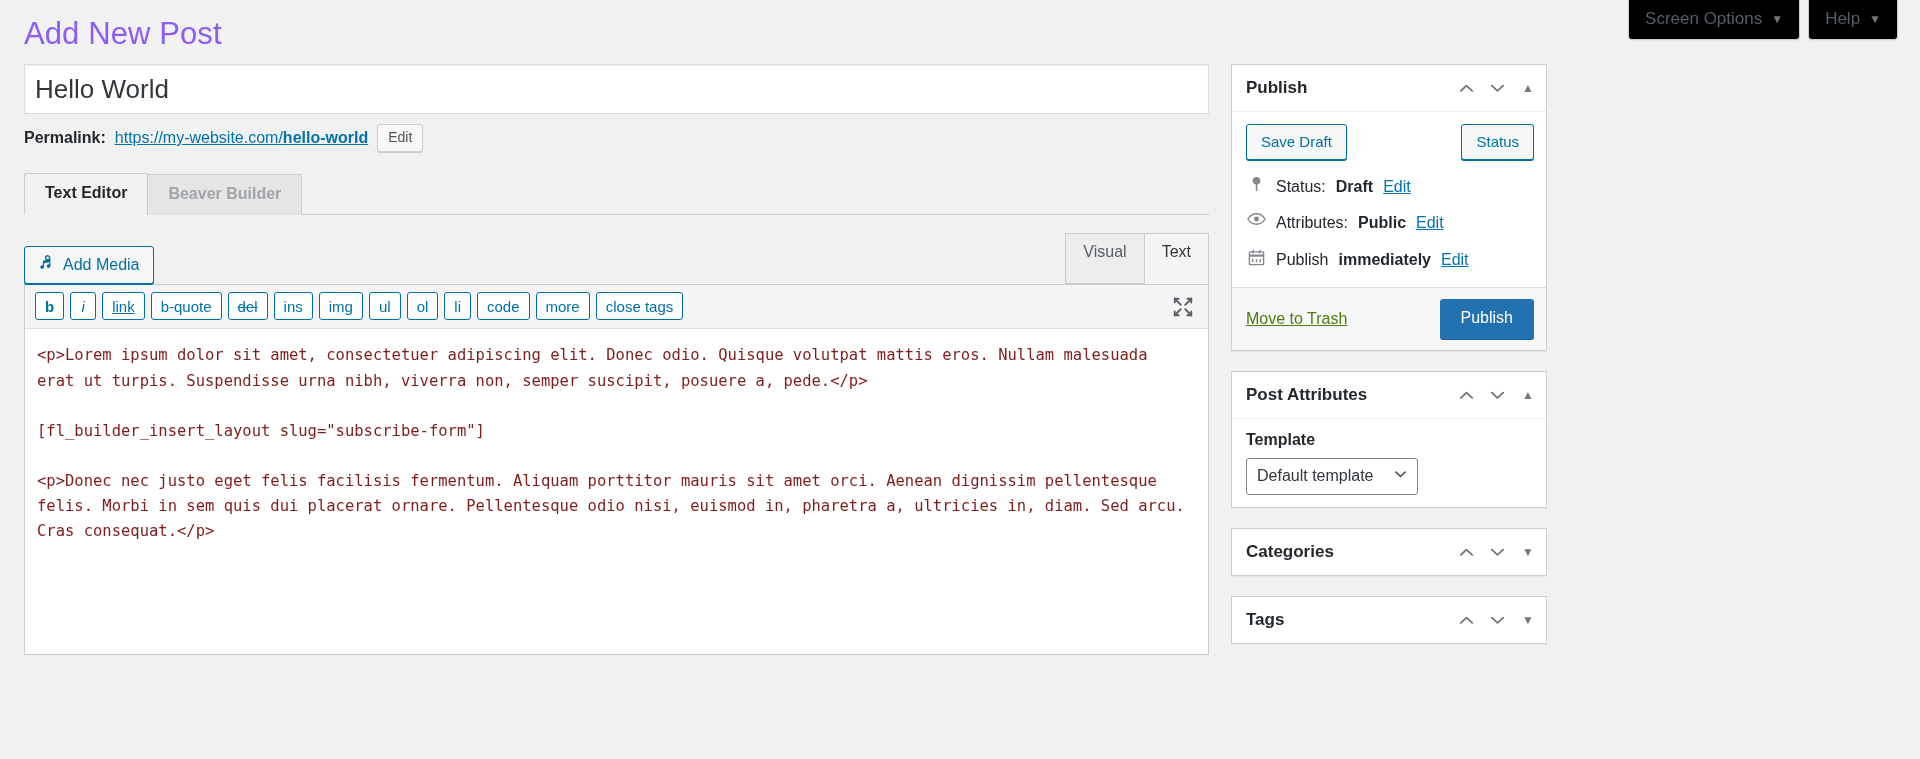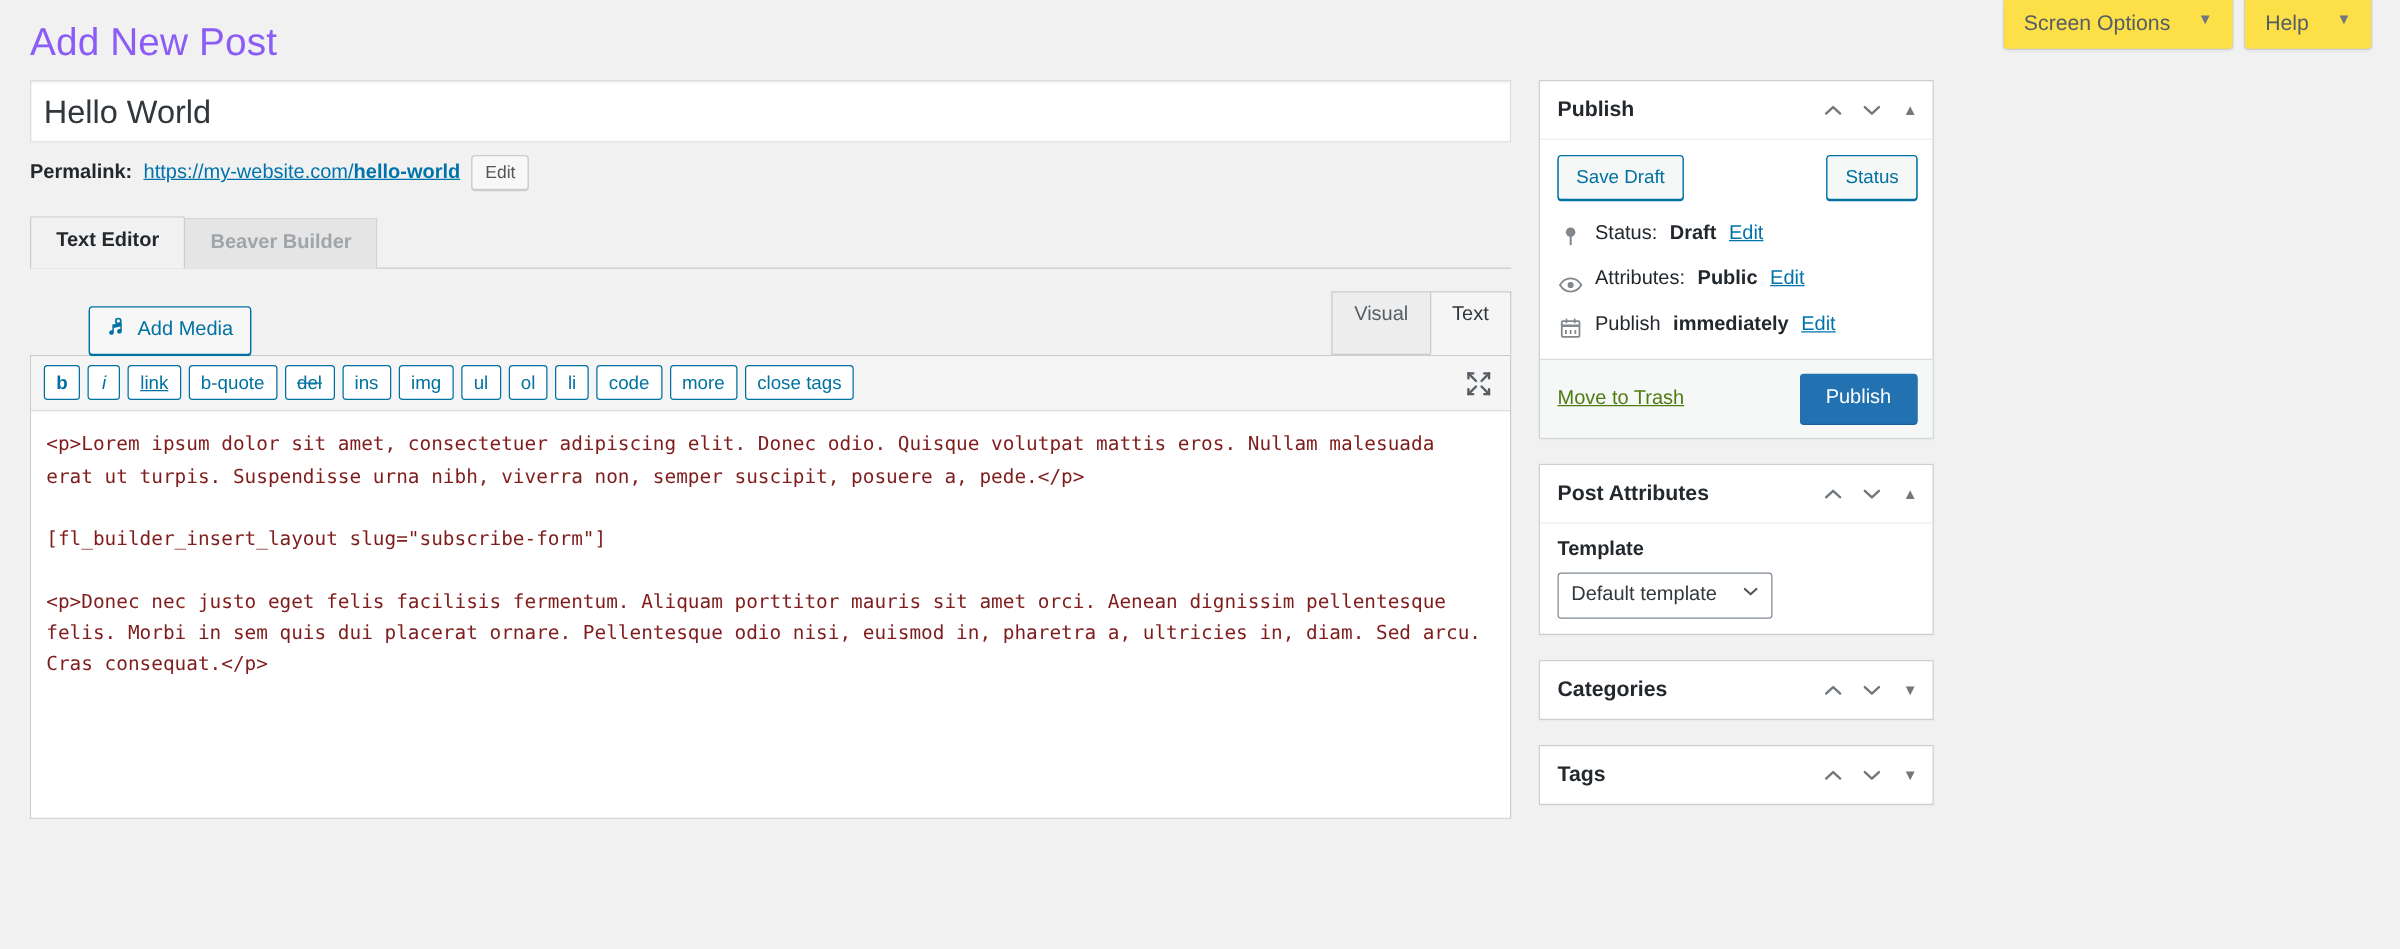--- a/index.html
+++ b/index.html
@@ -12,29 +12,29 @@
     -webkit-font-smoothing: antialiased;
   }
   .screen { position: relative; width: 1920px; height: 759px; background: #f1f1f1; }
 
   
   .screen-meta {
     position: absolute; top: 0; right: 22px;
     display: flex; gap: 8px; align-items: flex-start;
   }
   .meta-btn {
-    background: #fde047;
+    background: #000000;
     border: 1px solid #ccd0d4;
     border-top: none;
     border-radius: 0 0 4px 4px;
     color: #555d66;
     font-size: 17px;
     padding: 9px 16px 10px 16px;
     line-height: 1.2;
-    display: flex; align-items: flex-start; gap: 22px;
+    display: flex; align-items: center; gap: 9px;
     box-shadow: 0 1px 1px rgba(0,0,0,0.04);
     cursor: pointer;
     white-space: nowrap;
   }
   .caret-down { font-size: 12px; color: #72777c; line-height: 1; }
 
   
   .page-title {
     position: absolute; top: 14px; left: 24px;
     font-size: 31px; font-weight: 400; color: #8b5cf6;
@@ -129,21 +129,20 @@
     border: 1px solid #0071a1;
     border-radius: 3px;
     color: #0071a1;
     font-size: 16px;
     padding: 6px 13px 7px 12px;
     display: flex; align-items: center; gap: 9px;
     cursor: pointer;
     line-height: 1.4;
     box-shadow: 0 1px 0 #0071a1;
     font-weight: 400;
-    margin-left: 47px;
   }
   .mode-tabs { display: flex; align-items: flex-end; }
   .mode-tab {
     font-size: 16px;
     padding: 7px 17px 20px 17px;
     border: 1px solid #ccc;
     background: #ededed;
     color: #555d66;
     cursor: pointer;
     line-height: 1.4;
@@ -254,21 +253,21 @@
     border: 1px solid #0071a1;
     border-radius: 3px;
     color: #0071a1;
     font-size: 15px;
     padding: 6px 14px 7px 14px;
     cursor: pointer;
     line-height: 1.4;
     box-shadow: 0 1px 0 #0071a1;
   }
   .misc-row {
-    display: flex; align-items: flex-end; gap: 10px;
+    display: flex; align-items: flex-start; gap: 10px;
     font-size: 16px; color: #23282d;
     margin-bottom: 14px;
     line-height: 1.4;
   }
   .misc-row .ico { color: #82878c; display: inline-flex; width: 20px; justify-content: center; }
   .misc-row b { font-weight: bold; }
   .edit-link { color: #0073aa; text-decoration: underline; cursor: pointer; }
 
   .publish-footer {
     display: flex; align-items: center; justify-content: space-between;

